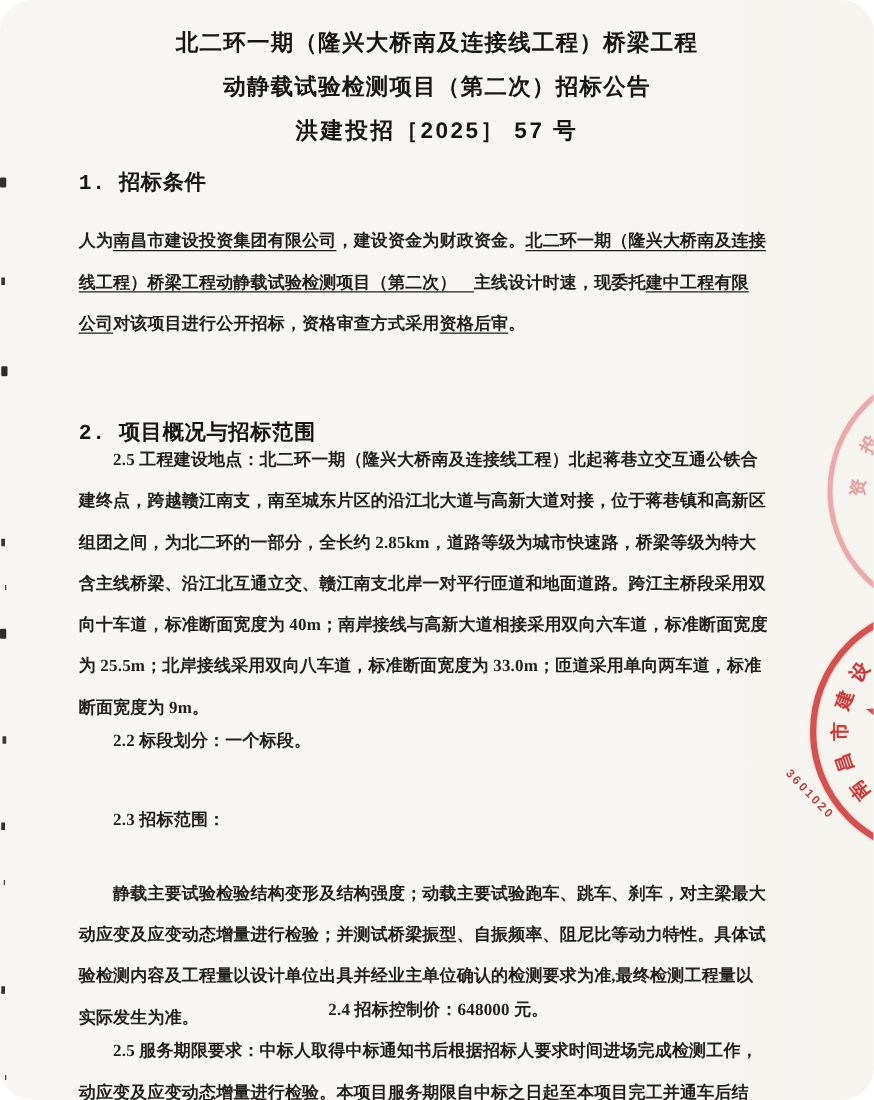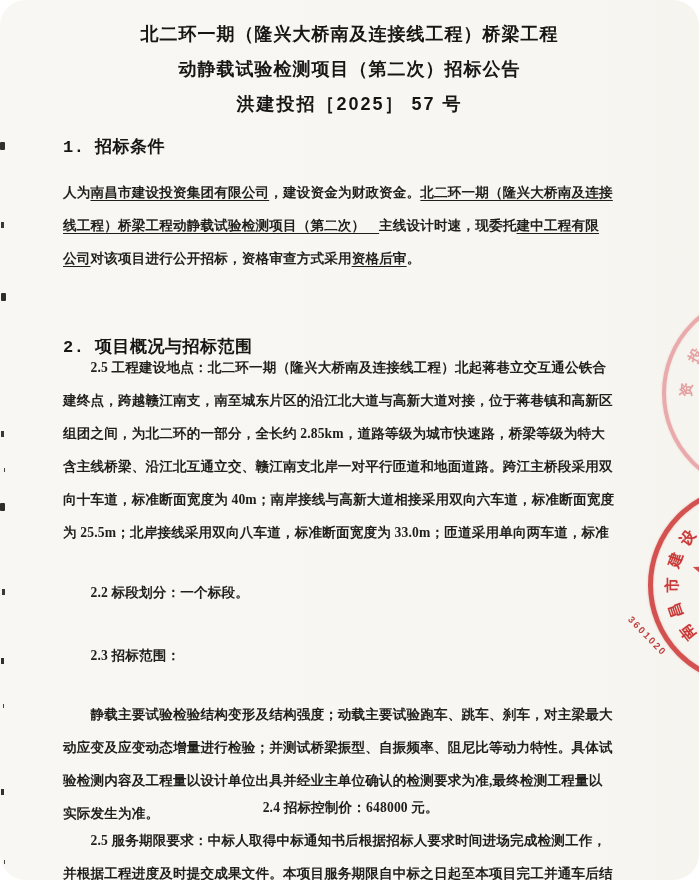--- a/index.html
+++ b/index.html
@@ -104,39 +104,40 @@
     </div>
 
   <div class="sec-heading h2">2. 项目概况与招标范围</div>
   <div class="para p21">
       <div class="tline"><span>　　2.5 工程建设地点：北二环一期（隆兴大桥南及连接线工程）北起蒋巷立交互通公铁合</span></div>
       <div class="tline"><span>建终点，跨越赣江南支，南至城东片区的沿江北大道与高新大道对接，位于蒋巷镇和高新区</span></div>
       <div class="tline"><span>组团之间，为北二环的一部分，全长约 2.85km，道路等级为城市快速路，桥梁等级为特大</span></div>
       <div class="tline"><span>含主线桥梁、沿江北互通立交、赣江南支北岸一对平行匝道和地面道路。跨江主桥段采用双</span></div>
       <div class="tline"><span>向十车道，标准断面宽度为 40m；南岸接线与高新大道相接采用双向六车道，标准断面宽度</span></div>
       <div class="tline"><span>为 25.5m；北岸接线采用双向八车道，标准断面宽度为 33.0m；匝道采用单向两车道，标准</span></div>
+      <div class="tline"><span>断面宽度为 9m。</span></div>
     </div>
   <div class="para p22">
       <div class="tline"><span>　　2.2 标段划分：一个标段。</span></div>
     </div>
   <div class="para p23h">
       <div class="tline"><span>　　2.3 招标范围：</span></div>
     </div>
   <div class="para p23">
       <div class="tline"><span>　　静载主要试验检验结构变形及结构强度；动载主要试验跑车、跳车、刹车，对主梁最大</span></div>
       <div class="tline"><span>动应变及应变动态增量进行检验；并测试桥梁振型、自振频率、阻尼比等动力特性。具体试</span></div>
       <div class="tline"><span>验检测内容及工程量以设计单位出具并经业主单位确认的检测要求为准,最终检测工程量以</span></div>
       <div class="tline"><span>实际发生为准。</span></div>
     </div>
   <div class="para p24">
       <div class="tline"><span>　　2.4 招标控制价：648000 元。</span></div>
     </div>
   <div class="para p25">
       <div class="tline"><span>　　2.5 服务期限要求：中标人取得中标通知书后根据招标人要求时间进场完成检测工作，</span></div>
-      <div class="tline"><span>并根据工程进度及时提交成果文件。本项目服务期限自中标之日起至本项目完工并通车后结</span></div>
+      <div class="tline"><span>动应变及应变动态增量进行检验。本项目服务期限自中标之日起至本项目完工并通车后结</span></div>
     </div>
 
   <div class="seal seal-lower">
     <div class="seal-ring"></div>
     <svg class="seal-star" width="120" height="120" viewBox="0 0 120 120">
       <polygon points="108,2 93.3,39.8 52.8,42.1 84.2,67.7 73.9,106.9 108,85 142.1,106.9 131.8,67.7 163.2,42.1 122.7,39.8" fill="rgba(200,48,45,.85)"></polygon>
     </svg>
     <span class="seal-char" style="left:688px;top:538px;--r:-52deg;">设</span>
     <span class="seal-char" style="left:676px;top:560px;--r:-71deg;">建</span>
     <span class="seal-char" style="left:672px;top:585px;--r:-90deg;">市</span>

